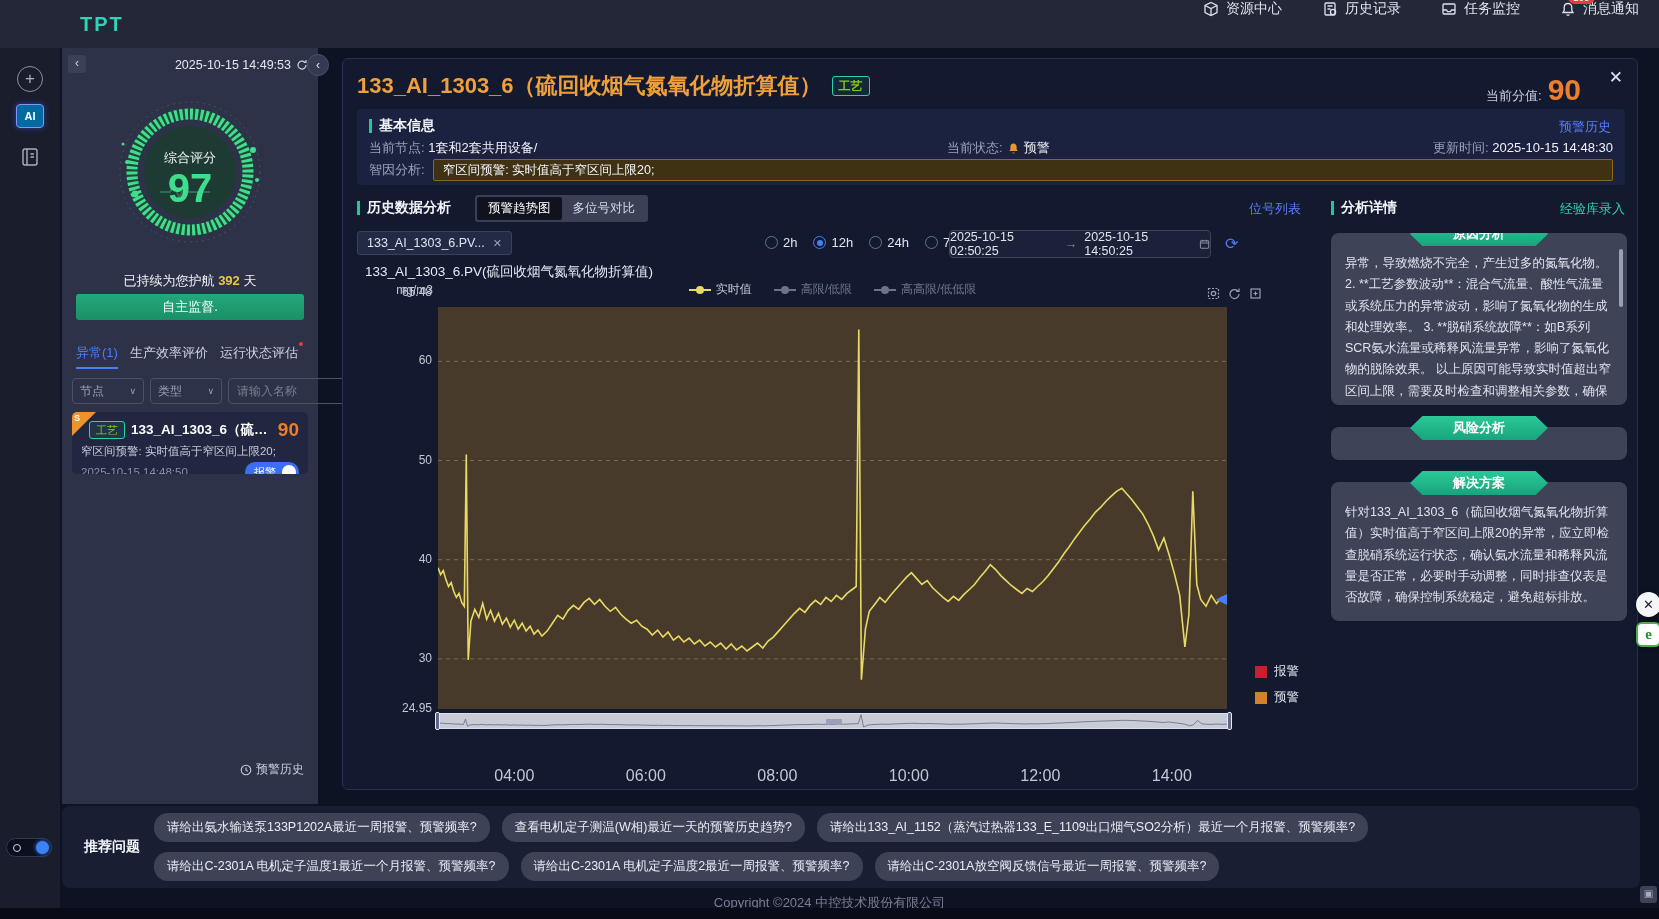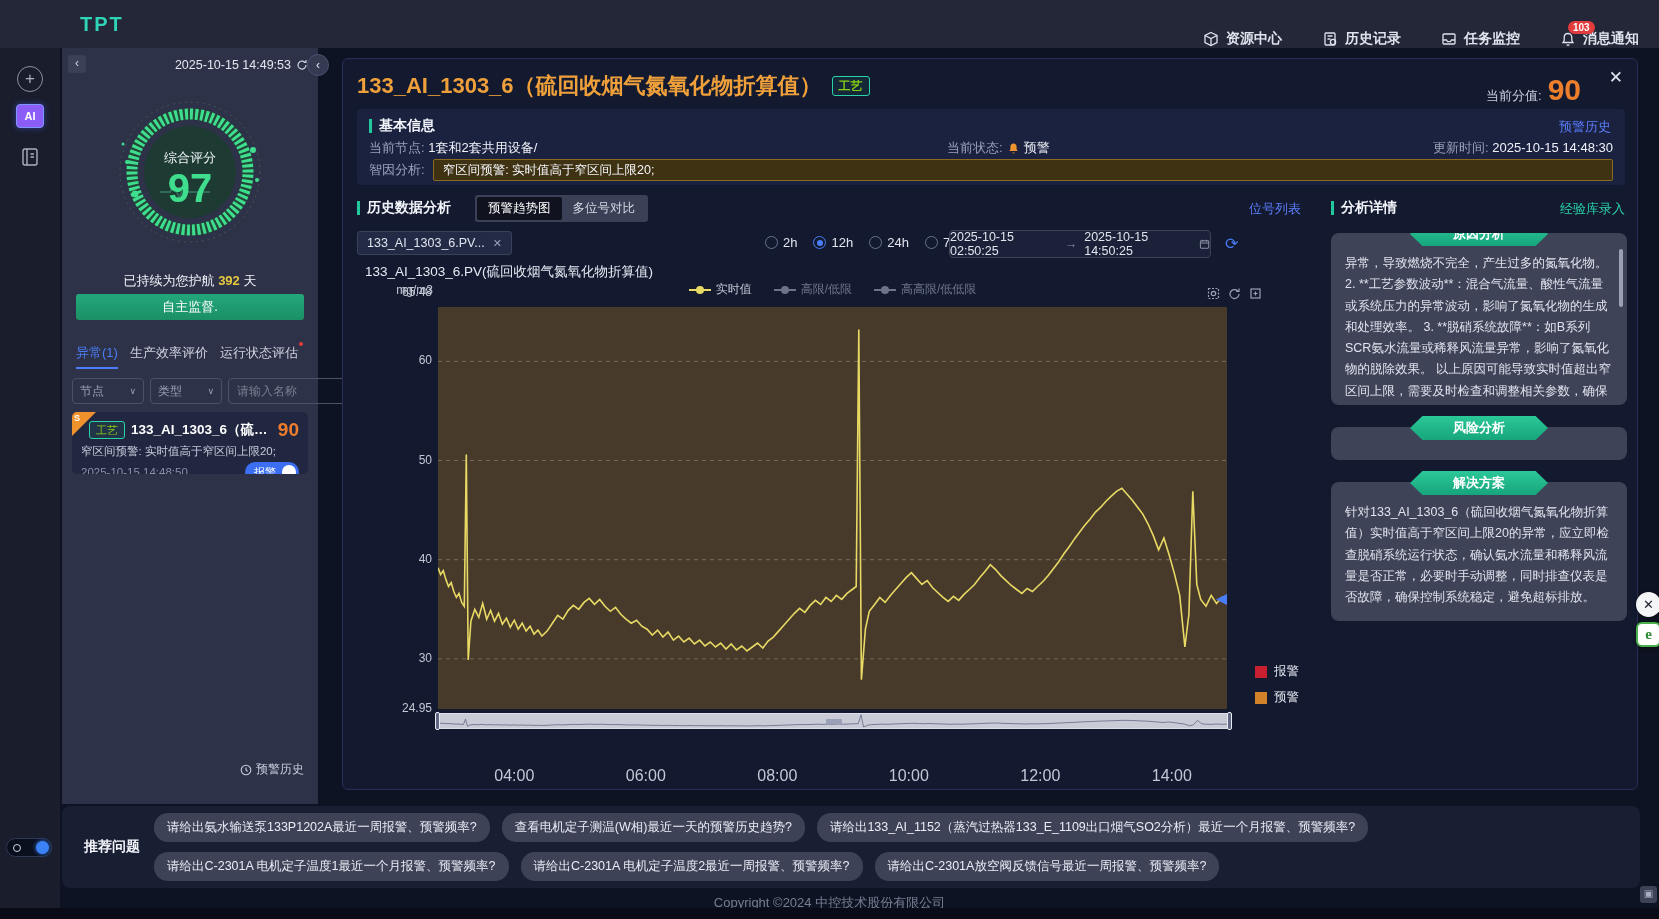--- a/index.html
+++ b/index.html
@@ -2,30 +2,30 @@
 <html><head>
 <meta charset="utf-8">
 <style>
   * { margin:0; padding:0; box-sizing:border-box; }
   html,body { width:1659px; height:919px; overflow:hidden; }
   body { font-family:"Liberation Sans","DejaVu Sans",sans-serif; background:#0d1322; color:#e2e5ee; position:relative; }
 
   
   #topbar { position:absolute; left:0; top:0; width:1659px; height:48px; background:#232737; display:flex; align-items:center; z-index:5; }
   #logo { position:absolute; left:80px; top:13px; font-size:20px; font-weight:bold; color:#2fd3b5; letter-spacing:2px; }
-  #topnav { position:absolute; right:20px; top:0; height:48px; display:flex; align-items:flex-end; gap:40px;font-weight:bold; }
+  #topnav { position:absolute; right:20px; top:0; height:48px; display:flex; align-items:flex-start; gap:40px; }
   .nav-item { display:flex; align-items:center; gap:7px; font-size:14px; color:#dfe3ee; cursor:pointer; position:relative; }
   .nav-item svg { width:16px; height:16px; stroke:#dfe3ee; fill:none; stroke-width:1.3; }
   .badge { position:absolute; top:-9px; left:8px; background:#e23c3c; color:#fff; font-size:10px; border-radius:8px; padding:1px 5px; }
 
   
   #rail { position:absolute; left:0; top:0; width:60px; height:919px; background:#1a1d2b; }
   .rail-avatar { position:absolute; left:14px; top:15px; width:32px; height:32px; border-radius:50%; background:#f2f3f6; display:flex; align-items:center; justify-content:center; }
   .rail-plus { position:absolute; left:17px; top:66px; width:26px; height:26px; border-radius:50%; border:1.5px solid #8a90a5; color:#aab0c2; font-size:17px; text-align:center; line-height:23px; }
-  .rail-ai { position:absolute; left:16px; top:104px; width:28px; height:24px; border-radius:4px; background:#8b5cf6; border:1px solid #7d95ff; color:#fff; font-size:11px; font-weight:bold; text-align:center; line-height:22px; box-shadow:0 0 6px #3c5cf088; }
+  .rail-ai { position:absolute; left:16px; top:104px; width:28px; height:24px; border-radius:4px; background:#0369a1; border:1px solid #7d95ff; color:#fff; font-size:11px; font-weight:bold; text-align:center; line-height:22px; box-shadow:0 0 6px #3c5cf088; }
   .rail-book { position:absolute; left:19px; top:146px; }
   .rail-toggle { position:absolute; left:6px; top:838px; width:46px; height:19px; border-radius:10px; background:#0a0f1e; border:1px solid #2e3754; }
   .rail-toggle .dot { position:absolute; left:6px; top:5px; width:8px; height:8px; border-radius:50%; border:1.5px solid #cfd4e4; }
   .rail-toggle .knob { position:absolute; right:2px; top:2px; width:13px; height:13px; border-radius:50%; background:#3b82f6; box-shadow:0 0 4px #3b82f6; }
 
   
   #leftpanel { position:absolute; left:62px; top:48px; width:256px; height:756px; background:#2d3248; }
   .lp-collapse { position:absolute; left:6px; top:7px; width:18px; height:18px; background:#3a4057; border-radius:3px; color:#cfd4e4; text-align:center; line-height:16px; font-size:12px; }
   .lp-edge-btn { position:absolute; right:-11px; top:6px; width:22px; height:22px; border-radius:50%; background:#343a52; border:1px solid #4a5170; color:#dfe3ee; text-align:center; line-height:20px; font-size:12px; z-index:6; }
   .lp-time { position:absolute; right:10px; top:10px; font-size:12.5px; color:#e3e6ef; display:flex; gap:5px; align-items:center; }

